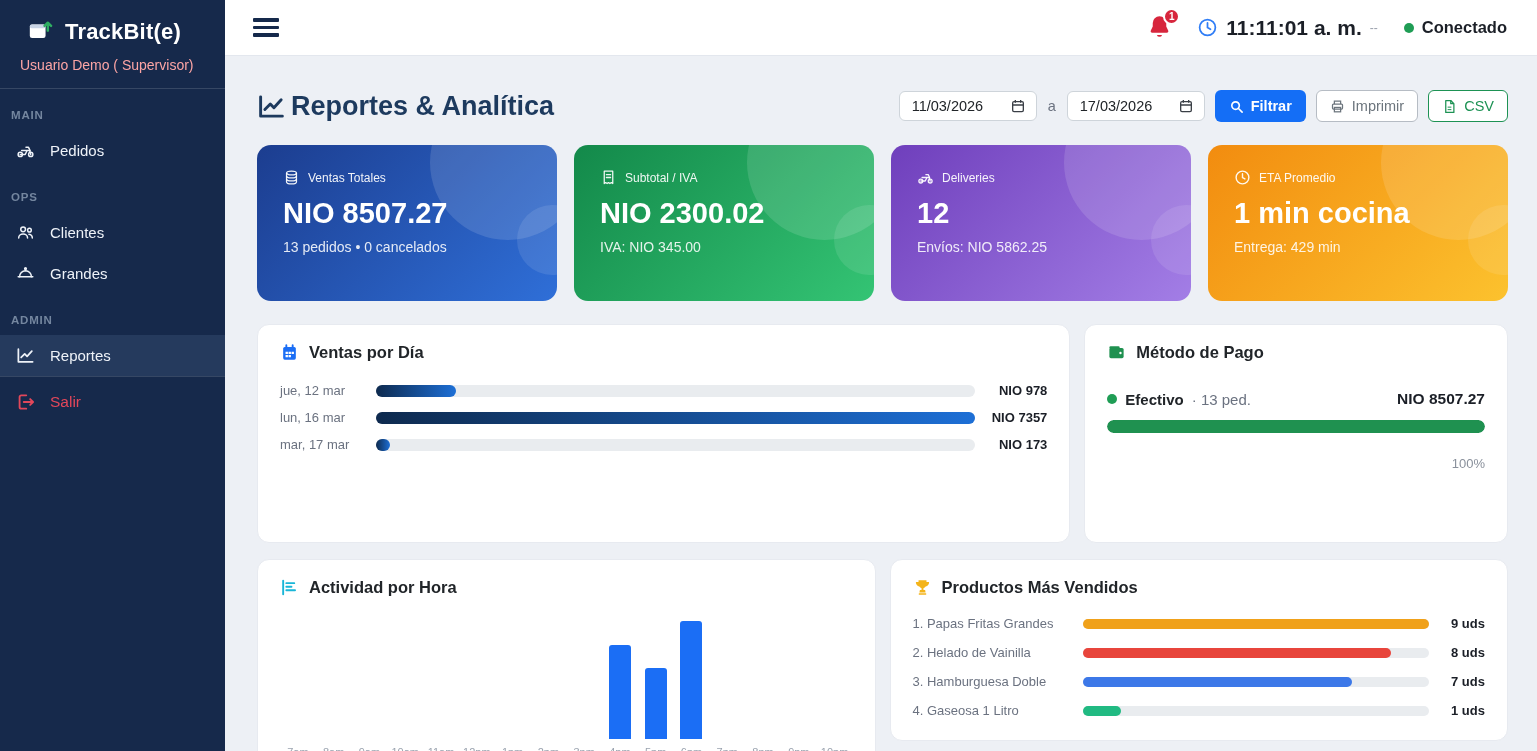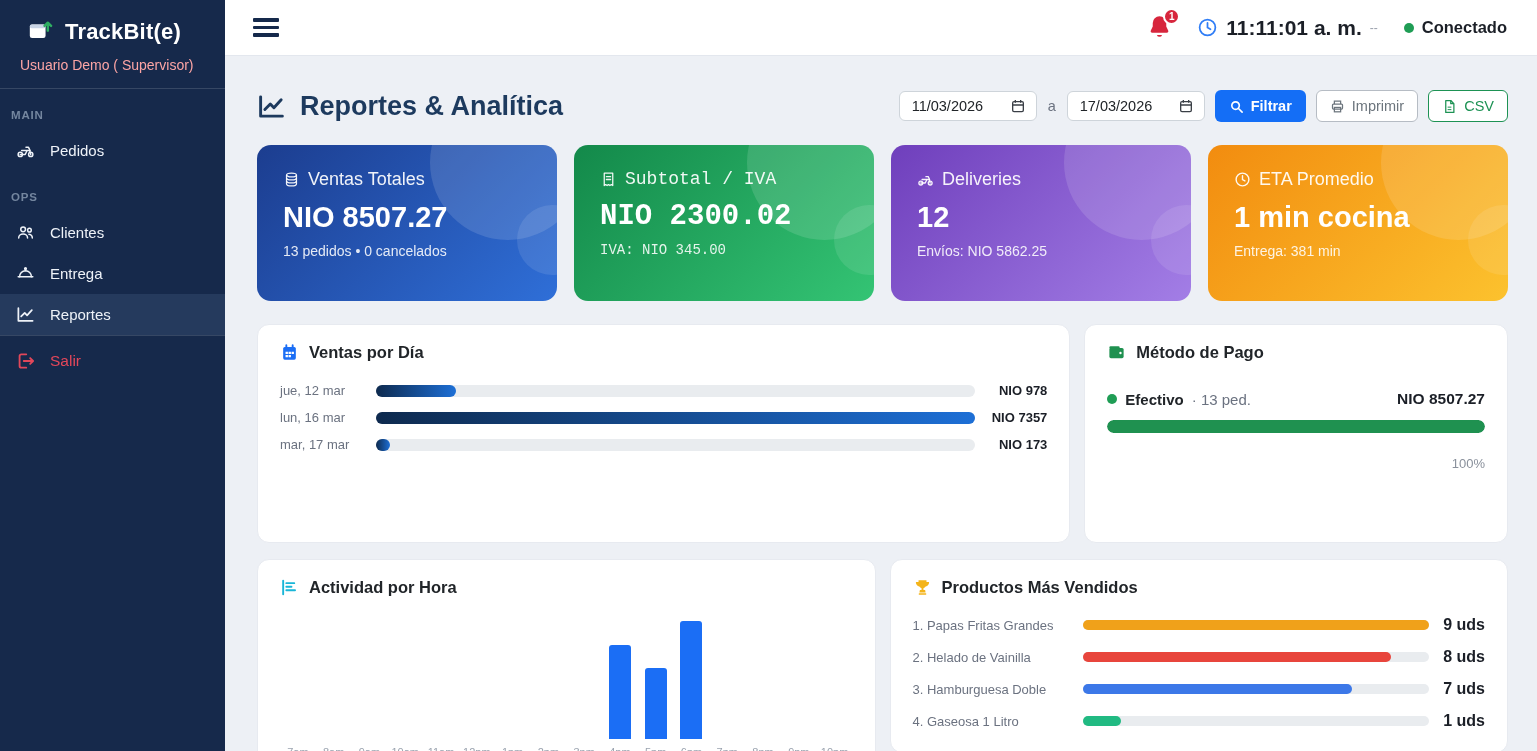--- a/index.html
+++ b/index.html
@@ -41,39 +41,39 @@
   .clock-time svg { width:21px; height:21px; }
   .time-text { font-size:21px; font-weight:bold; color:#1b1f27; }
   .time-suffix { font-size:12px; color:#9aa1ad; }
   .status { display:flex; align-items:center; gap:8px; font-weight:bold; font-size:16.5px; color:#1b1f27; margin-left:10px; }
   .dot { width:10px; height:10px; border-radius:50%; background:#1f9d55; }
 
   .content { padding:34px 29px 0 32px; flex:1; overflow:hidden; }
 
   
   .title-row { display:flex; align-items:center; margin-bottom:23px; }
-  .page-title { display:flex; align-items:center; gap:14px; font-size:27px; font-weight:bold; color:#1d3a5e; }
+  .page-title { display:flex; align-items:center; gap:5px; font-size:27px; font-weight:bold; color:#1d3a5e; }
   .page-title svg { width:29px; height:29px; }
   .toolbar { margin-left:auto; display:flex; align-items:center; gap:10px; }
   .date-input { display:flex; align-items:center; border:1px solid #ced4da; border-radius:6px; background:#fff; padding:5px 10px; width:138px; justify-content:space-between; cursor:text; }
   .date-input input { border:none; outline:none; font-size:14.5px; width:92px; color:#212529; font-family:inherit; background:transparent; }
   .date-input svg { width:16px; height:16px; color:#3a3f46; }
   .date-sep { font-size:14.5px; color:#6b7280; padding:0 1px; }
   .btn { display:inline-flex; align-items:center; gap:7px; border-radius:6px; padding:7px 13px; font-size:14.5px; border:1px solid transparent; cursor:pointer; background:#fff; font-family:inherit; }
   .btn svg { width:15px; height:15px; }
   .btn-primary { background:#146ef6; color:#fff; font-weight:bold; }
   .btn-outline-gray { border-color:#b6bcc4; color:#6c757d; }
   .btn-outline-green { border-color:#1d9254; color:#1d9254; }
 
   
   .cards { display:flex; gap:17px; margin-bottom:23px; }
   .card { flex:1; height:156px; border-radius:14px; padding:24px 26px; color:#fff; position:relative; overflow:hidden; }
   .card::before { content:""; position:absolute; width:155px; height:155px; border-radius:50%; background:rgba(255,255,255,.13); top:-60px; right:-28px; }
   .card::after { content:""; position:absolute; width:70px; height:70px; border-radius:50%; background:rgba(255,255,255,.10); top:60px; right:-30px; }
-  .card-label { display:flex; align-items:center; gap:8px; font-size:18px; color:rgba(255,255,255,.93); position:relative; z-index:1; }
+  .card-label { display:flex; align-items:center; gap:8px; font-size:12px; color:rgba(255,255,255,.93); position:relative; z-index:1; }
   .card-label svg { width:17px; height:17px; }
   .card-value { font-size:29px; font-weight:bold; margin-top:11px; position:relative; z-index:1; }
   .card-sub { font-size:14px; color:rgba(255,255,255,.88); margin-top:9px; position:relative; z-index:1; }
 
   
   .panel { background:#fff; border:1px solid #e7eaf0; border-radius:12px; padding:18px 22px; }
   .panel-title { display:flex; align-items:center; gap:10px; font-size:16.5px; font-weight:bold; color:#212529; }
   .panel-title svg { width:19px; height:19px; }
   .row2 { display:flex; gap:14px; margin-bottom:16px; }
   .panel-ventas { flex:2.032; height:219px; }
@@ -102,21 +102,21 @@
   .hour-col { flex:1; display:flex; flex-direction:column; align-items:center; }
   .hour-bar-area { height:126px; display:flex; align-items:flex-end; }
   .hour-bar { width:22px; background:#1b6ef5; border-radius:3px 3px 0 0; }
   .hour-label { font-size:11px; color:#9aa3af; margin-top:7px; white-space:nowrap; }
 
   .prow { display:flex; align-items:center; margin-top:14px; gap:12px; }
   .prow:first-of-type { margin-top:19px; }
   .pname { width:158px; font-size:13px; color:#6b7280; }
   .ptrack { flex:1; height:10px; background:#e9ecef; border-radius:5px; }
   .pfill { height:100%; border-radius:5px; min-width:10px; }
-  .pvalue { width:44px; text-align:right; font-size:16px; font-weight:bold; color:#1b1f27; }
+  .pvalue { width:44px; text-align:right; font-size:13px; font-weight:bold; color:#1b1f27; }
 </style>
 </head>
 <body>
 
 <div class="app">
 
   <aside class="sidebar">
     <div class="brand">
       <span class="brand-icon">
         <svg viewBox="0 0 24 24" width="27" height="27" fill="none">
@@ -157,22 +157,23 @@
         </div>
         <div class="nav-item">
           <span class="nav-ic">
             <svg viewBox="0 0 24 24" fill="none" stroke="currentColor" stroke-width="1.9" stroke-linecap="round">
               <path d="M4.5 16a7.5 7.5 0 0 1 15 0"></path>
               <path d="M2.8 16h18.4"></path>
               <path d="M12 8.5V7"></path>
               <circle cx="12" cy="5.8" r="1.1"></circle>
             </svg>
           </span>
-          <span>Entrega</span>
-        </div>
+          <span>Grandes</span>
+        </div>
+        <div class="nav-section-label">ADMIN</div>
         <div class="nav-item active">
           <span class="nav-ic">
             <svg viewBox="0 0 24 24" fill="none" stroke="currentColor" stroke-width="2.2" stroke-linecap="round" stroke-linejoin="round">
               <path d="M3 4v16h18"></path>
               <path d="M6.5 14.5l4.5-4.5 3 3 6-6.5"></path>
             </svg>
           </span>
           <span>Reportes</span>
         </div>
       </nav>
@@ -280,21 +281,21 @@
                   <path d="M5 5.6v4.2c0 1.5 3.1 2.7 7 2.7s7-1.2 7-2.7V5.6"></path>
                   <path d="M5 9.8v4.2c0 1.5 3.1 2.7 7 2.7s7-1.2 7-2.7V9.8"></path>
                   <path d="M5 14v4.2c0 1.5 3.1 2.7 7 2.7s7-1.2 7-2.7V14"></path>
                 </svg>
               </span>
               <span>Ventas Totales</span>
             </div>
             <div class="card-value">NIO 8507.27</div>
             <div class="card-sub">13 pedidos • 0 cancelados</div>
           </div>
-          <div class="card" style="background: linear-gradient(135deg, rgb(19, 137, 74), rgb(52, 196, 116)); font-family: Liberation Mono, monospace;">
+          <div class="card" style="background: linear-gradient(135deg, rgb(19, 137, 74), rgb(52, 196, 116));">
             <div class="card-label">
               <span style="display: inline-flex; width: 17px;">
                 <svg viewBox="0 0 24 24" fill="none" stroke="currentColor" stroke-width="1.8" stroke-linejoin="round">
                   <path d="M6 3h12v17.5l-2-1.4-2 1.4-2-1.4-2 1.4-2-1.4-2 1.4z"></path>
                   <path d="M9 8h6M9 12h6" stroke-linecap="round"></path>
                 </svg>
               </span>
               <span>Subtotal / IVA</span>
             </div>
             <div class="card-value">NIO 2300.02</div>
@@ -320,21 +321,21 @@
             <div class="card-label">
               <span style="display: inline-flex; width: 17px;">
                 <svg viewBox="0 0 24 24" fill="none" stroke="currentColor" stroke-width="2" stroke-linecap="round">
                   <circle cx="12" cy="12" r="9"></circle>
                   <path d="M12 6.8V12l3.4 2"></path>
                 </svg>
               </span>
               <span>ETA Promedio</span>
             </div>
             <div class="card-value">1 min cocina</div>
-            <div class="card-sub">Entrega: 381 min</div>
+            <div class="card-sub">Entrega: 429 min</div>
           </div>
         </div>
 
       <div class="row2">
         <section class="panel panel-ventas">
           <div class="panel-title">
             <svg viewBox="0 0 24 24" fill="none" stroke="#1b6ef5" stroke-width="2">
               <rect x="4" y="5" width="16" height="16" rx="2" fill="#1b6ef5" stroke="none"></rect>
               <path d="M8 2.8v3M16 2.8v3" stroke="#1b6ef5" stroke-width="2.4" stroke-linecap="round"></path>
               <path d="M7 11h3v3H7zM10.8 11h3v3h-3zM14.6 11h3v3h-3zM7 15h3v3H7zM10.8 15h3v3h-3z" fill="#fff" stroke="none"></path>

